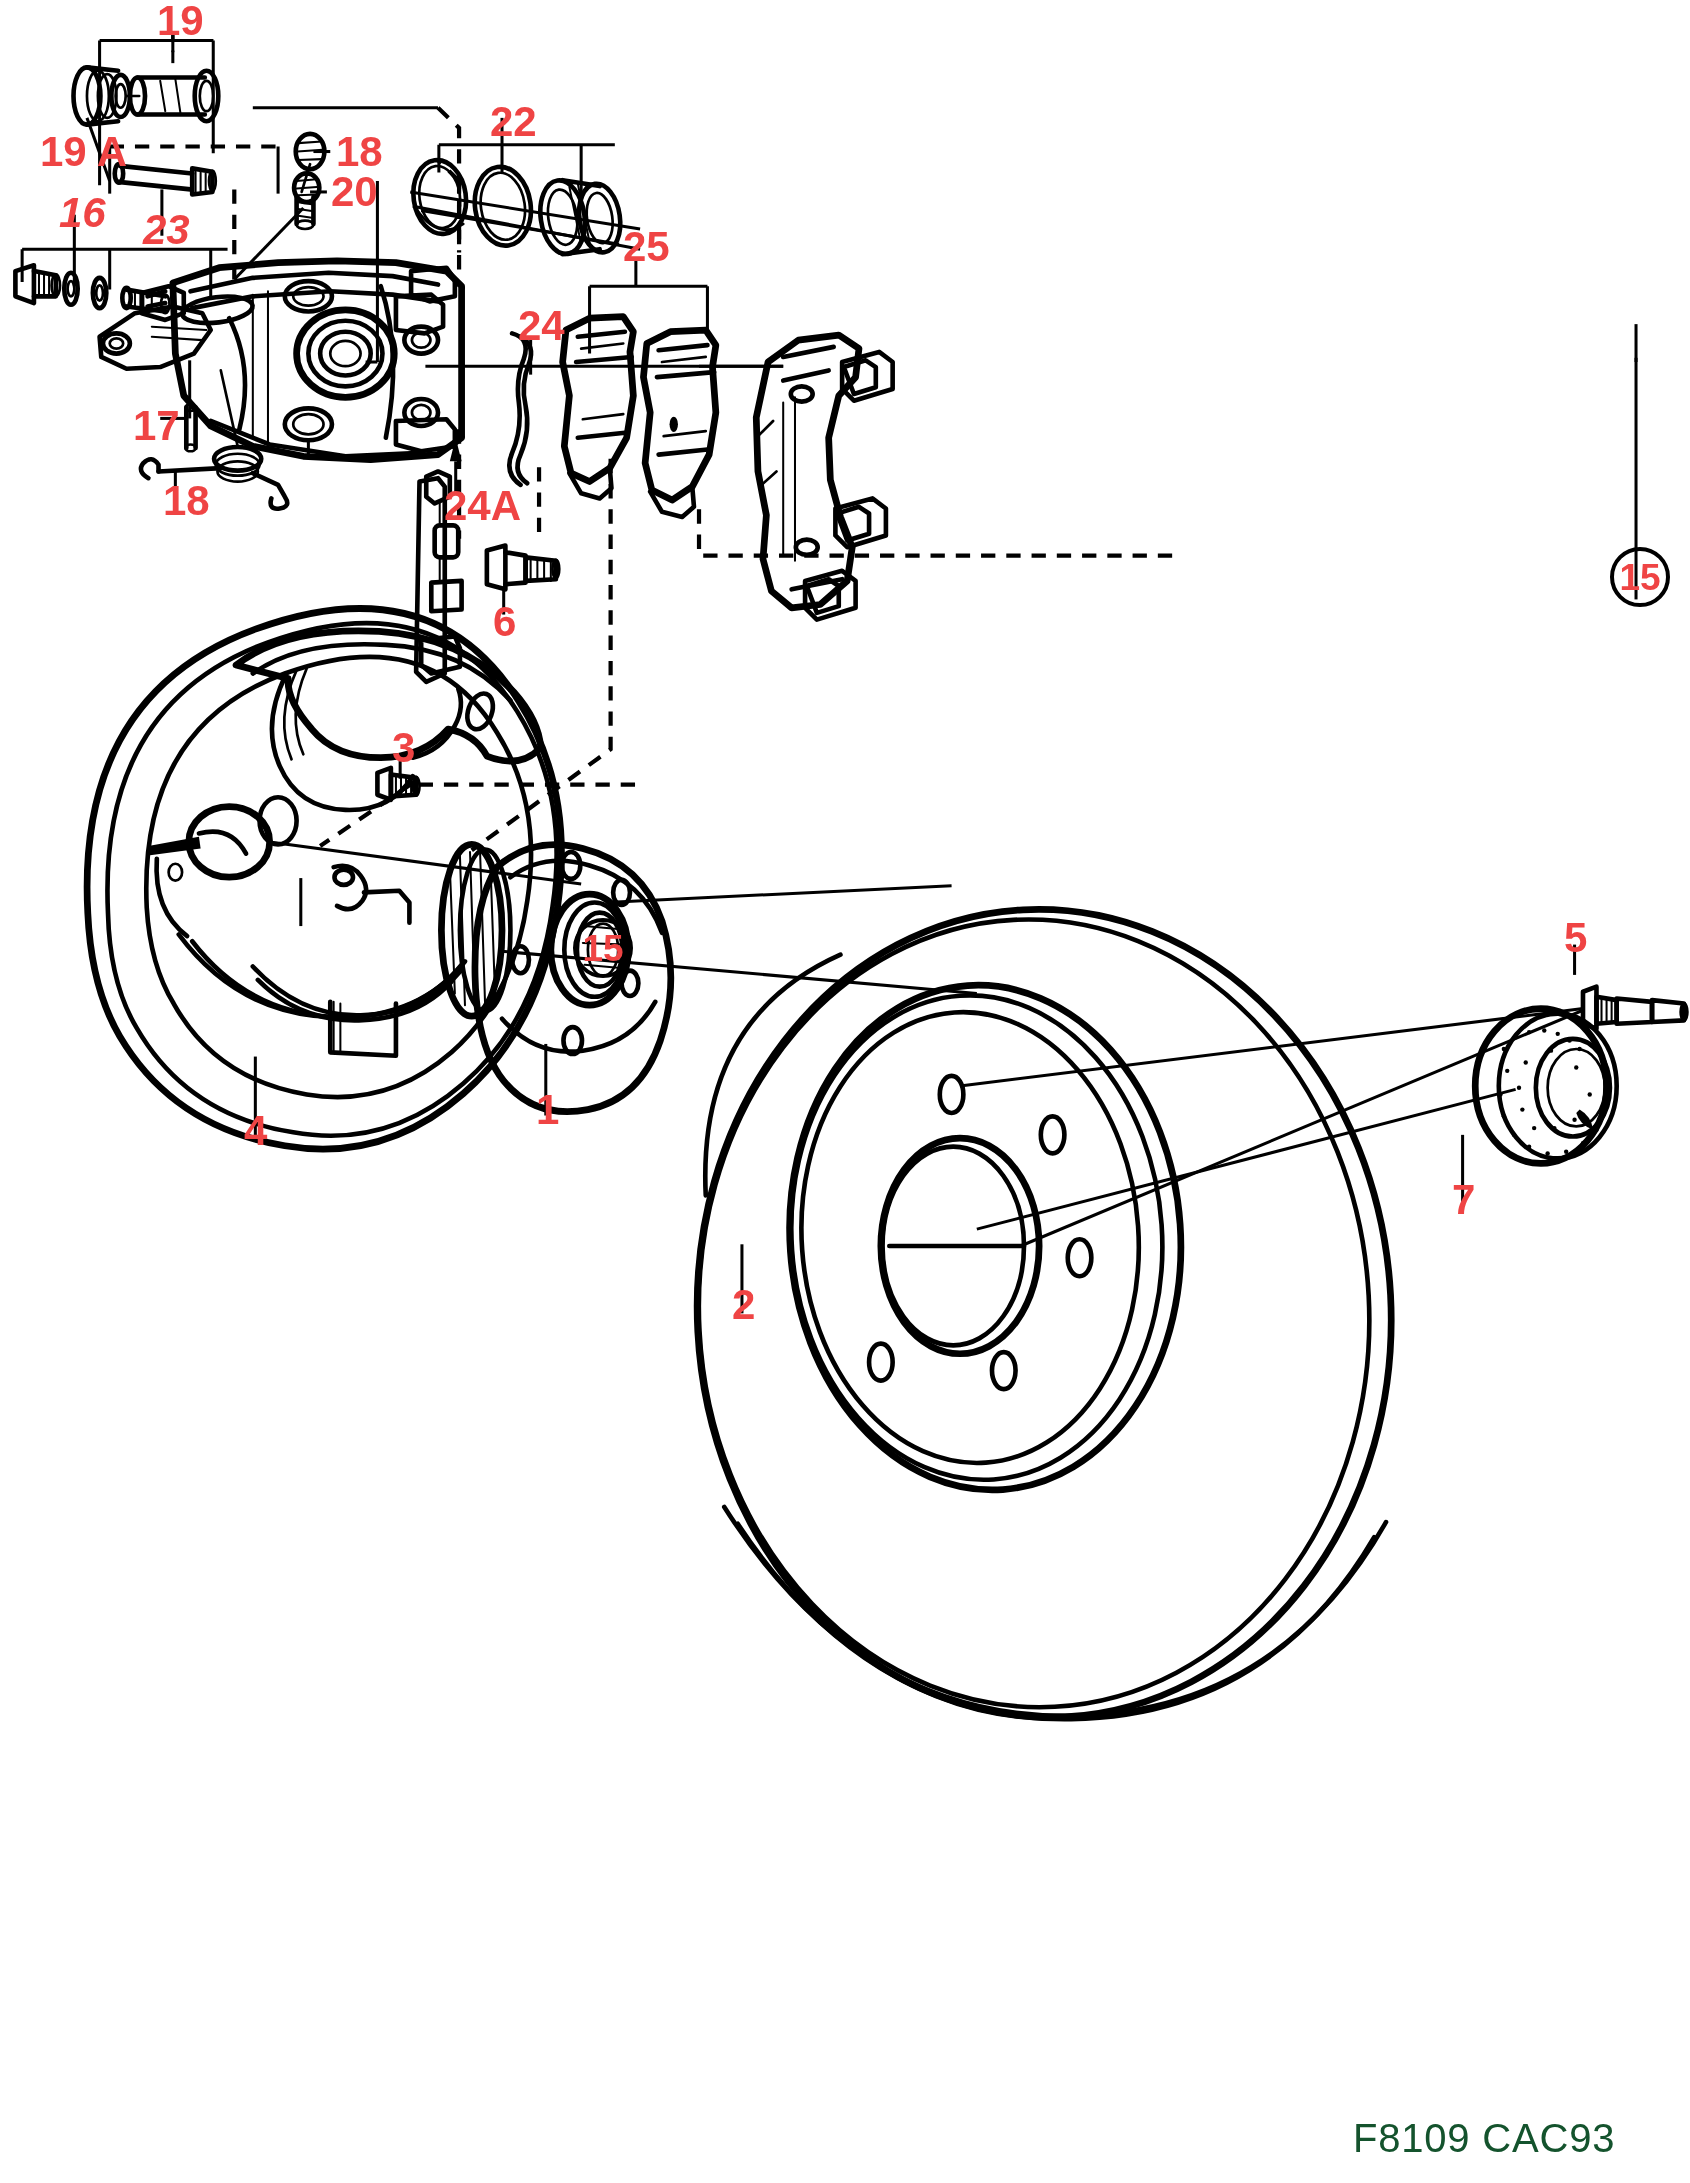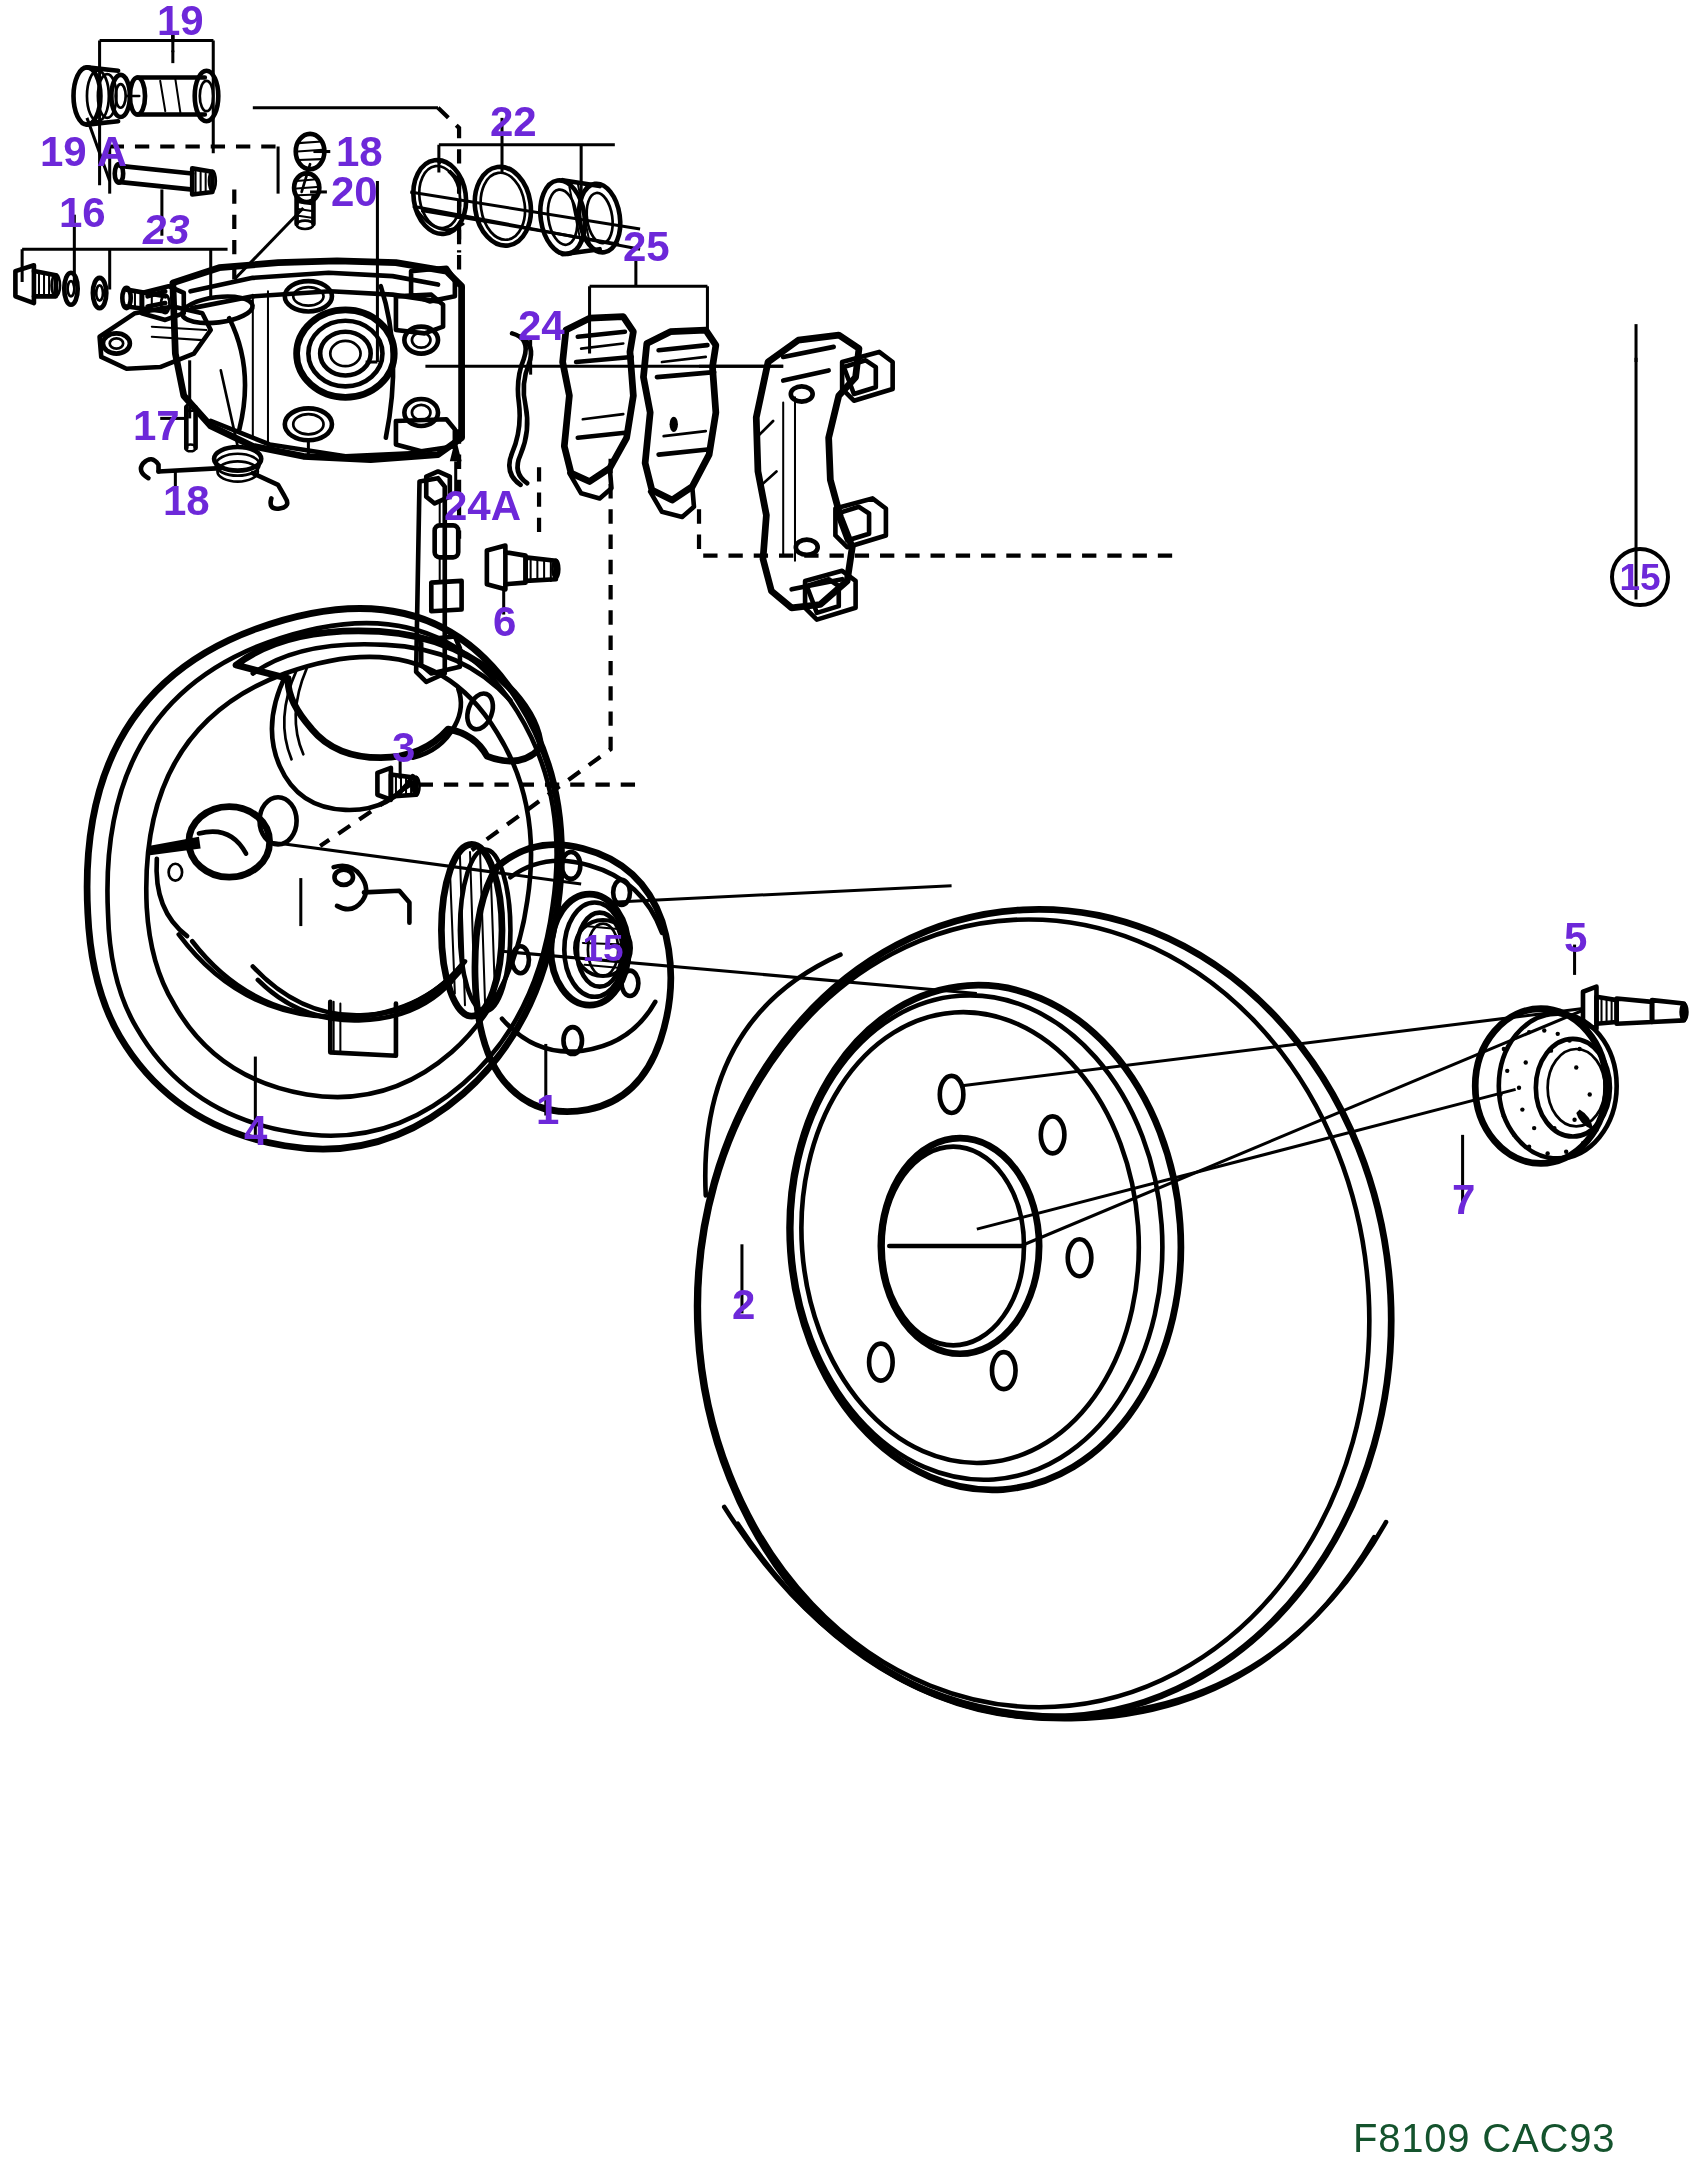--- a/index.html
+++ b/index.html
@@ -1,21 +1,21 @@
 <!DOCTYPE html>
 <html style="font-size:13.5px"><head>
 <meta charset="utf-8">
 <style>
   html,body{margin:0;padding:0;background:#fff;}
   body{width:1691px;height:2183px;position:relative;overflow:hidden;
        font-family:"Liberation Sans",sans-serif;color:#000;}
   #diagram-root{position:absolute;inset:0;}
   svg#art{position:absolute;left:0;top:0;width:1691px;height:2183px;}
   .lbl{position:absolute;font-family:"Liberation Sans",sans-serif;
-       font-weight:bold;font-size:42px;line-height:1;color:#6d28d9;
+       font-weight:bold;font-size:42px;line-height:1;color:#ef4444;
        white-space:nowrap;}
   .lbl.circ{width:52px;height:52px;border:4.2px solid #000;border-radius:50%;
        display:flex;align-items:center;justify-content:center;font-size:37px;}
   .footer{position:absolute;font-family:"Liberation Sans",sans-serif;
        font-size:40px;letter-spacing:0.8px;color:#14532d;white-space:nowrap;}
 </style>
 </head>
 <body>
 
 <div id="diagram-root">
@@ -444,21 +444,21 @@
   <line class="ld" x1="720" y1="1072" x2="1130" y2="1052"></line>
   <line class="ld" x1="320" y1="1000" x2="690" y2="1050"></line>
   <line class="ld" x1="1212" y1="1480" x2="1880" y2="1200"></line>
   <line class="ld" x1="1160" y1="1460" x2="1800" y2="1294"></line>
   <line class="ld" x1="1140" y1="1290" x2="1880" y2="1198"></line>
 
 </svg>
 
 <div class="lbl" style="left:157px;top:0px;">19</div>
 <div class="lbl" style="left:40px;top:131px;">19 A</div>
-<div class="lbl" style="left:59px;top:192px;">16</div>
+<div class="lbl" style="left:59px;top:192px;font-style:italic;">16</div>
 <div class="lbl" style="left:143px;top:209px;font-style:italic;">23</div>
 <div class="lbl" style="left:336px;top:131px;">18</div>
 <div class="lbl" style="left:331px;top:171px;text-align:right;">20</div>
 <div class="lbl" style="left:490px;top:101px;">22</div>
 <div class="lbl" style="left:623px;top:226px;">25</div>
 <div class="lbl circ" style="left:1610px;top:547px;">15</div>
 <div class="lbl" style="left:518px;top:305px;">24</div>
 <div class="lbl" style="left:133px;top:405px;">17</div>
 <div class="lbl circ" style="left: 573px; top: 918px;">15</div>
 <div class="lbl" style="left:163px;top:480px;">18</div>

